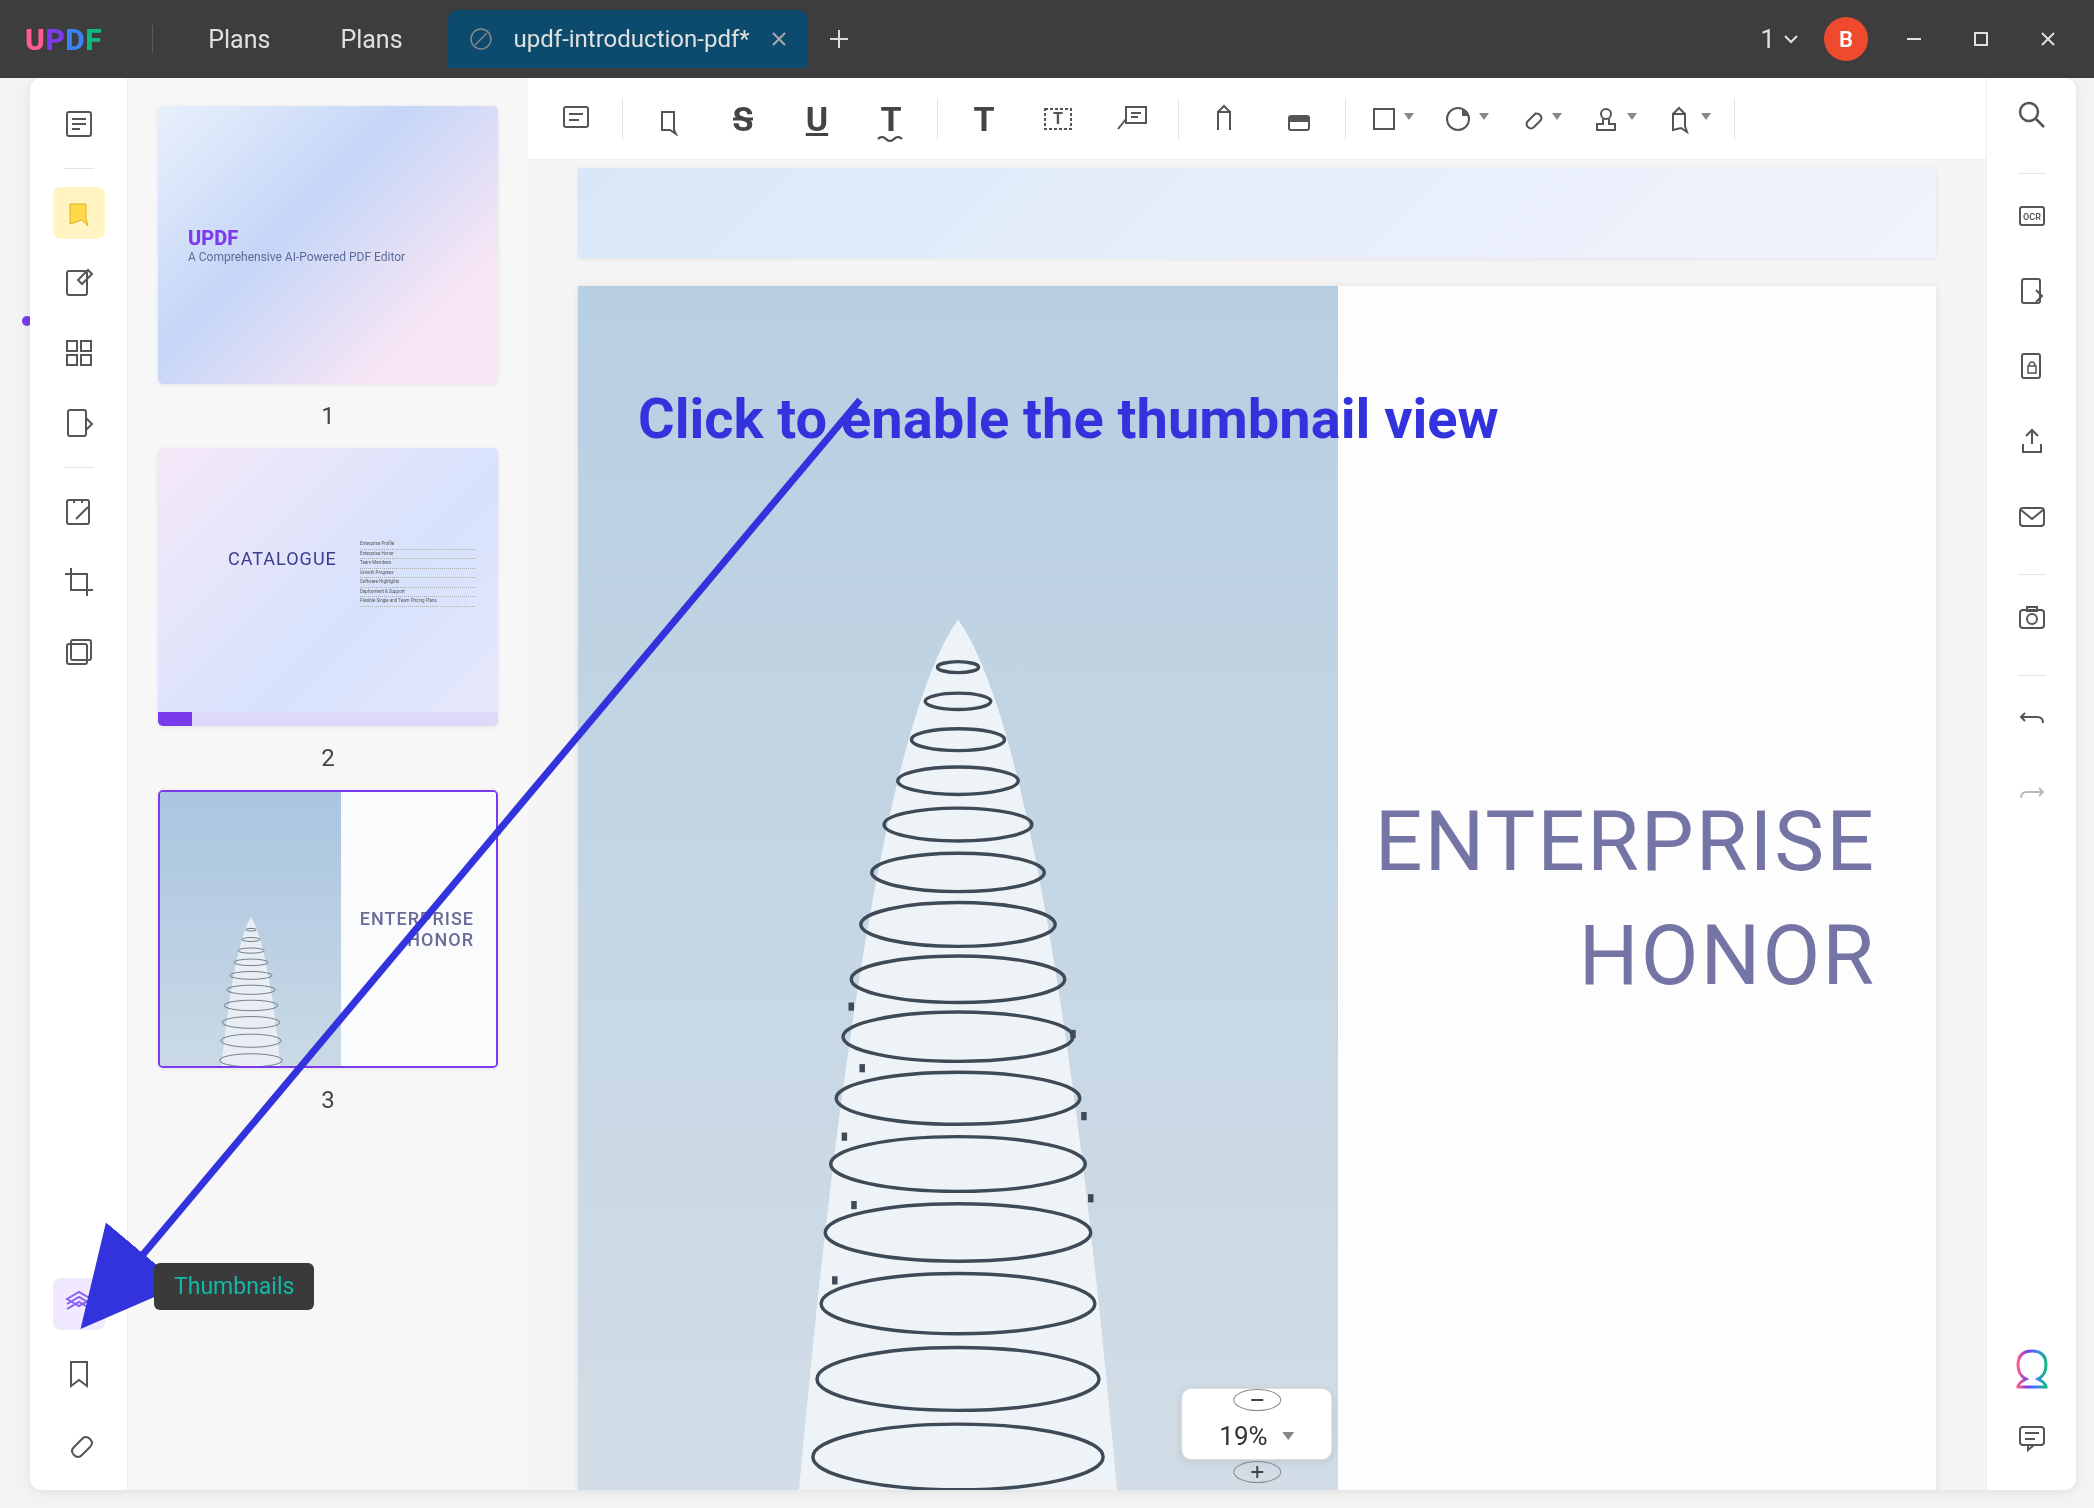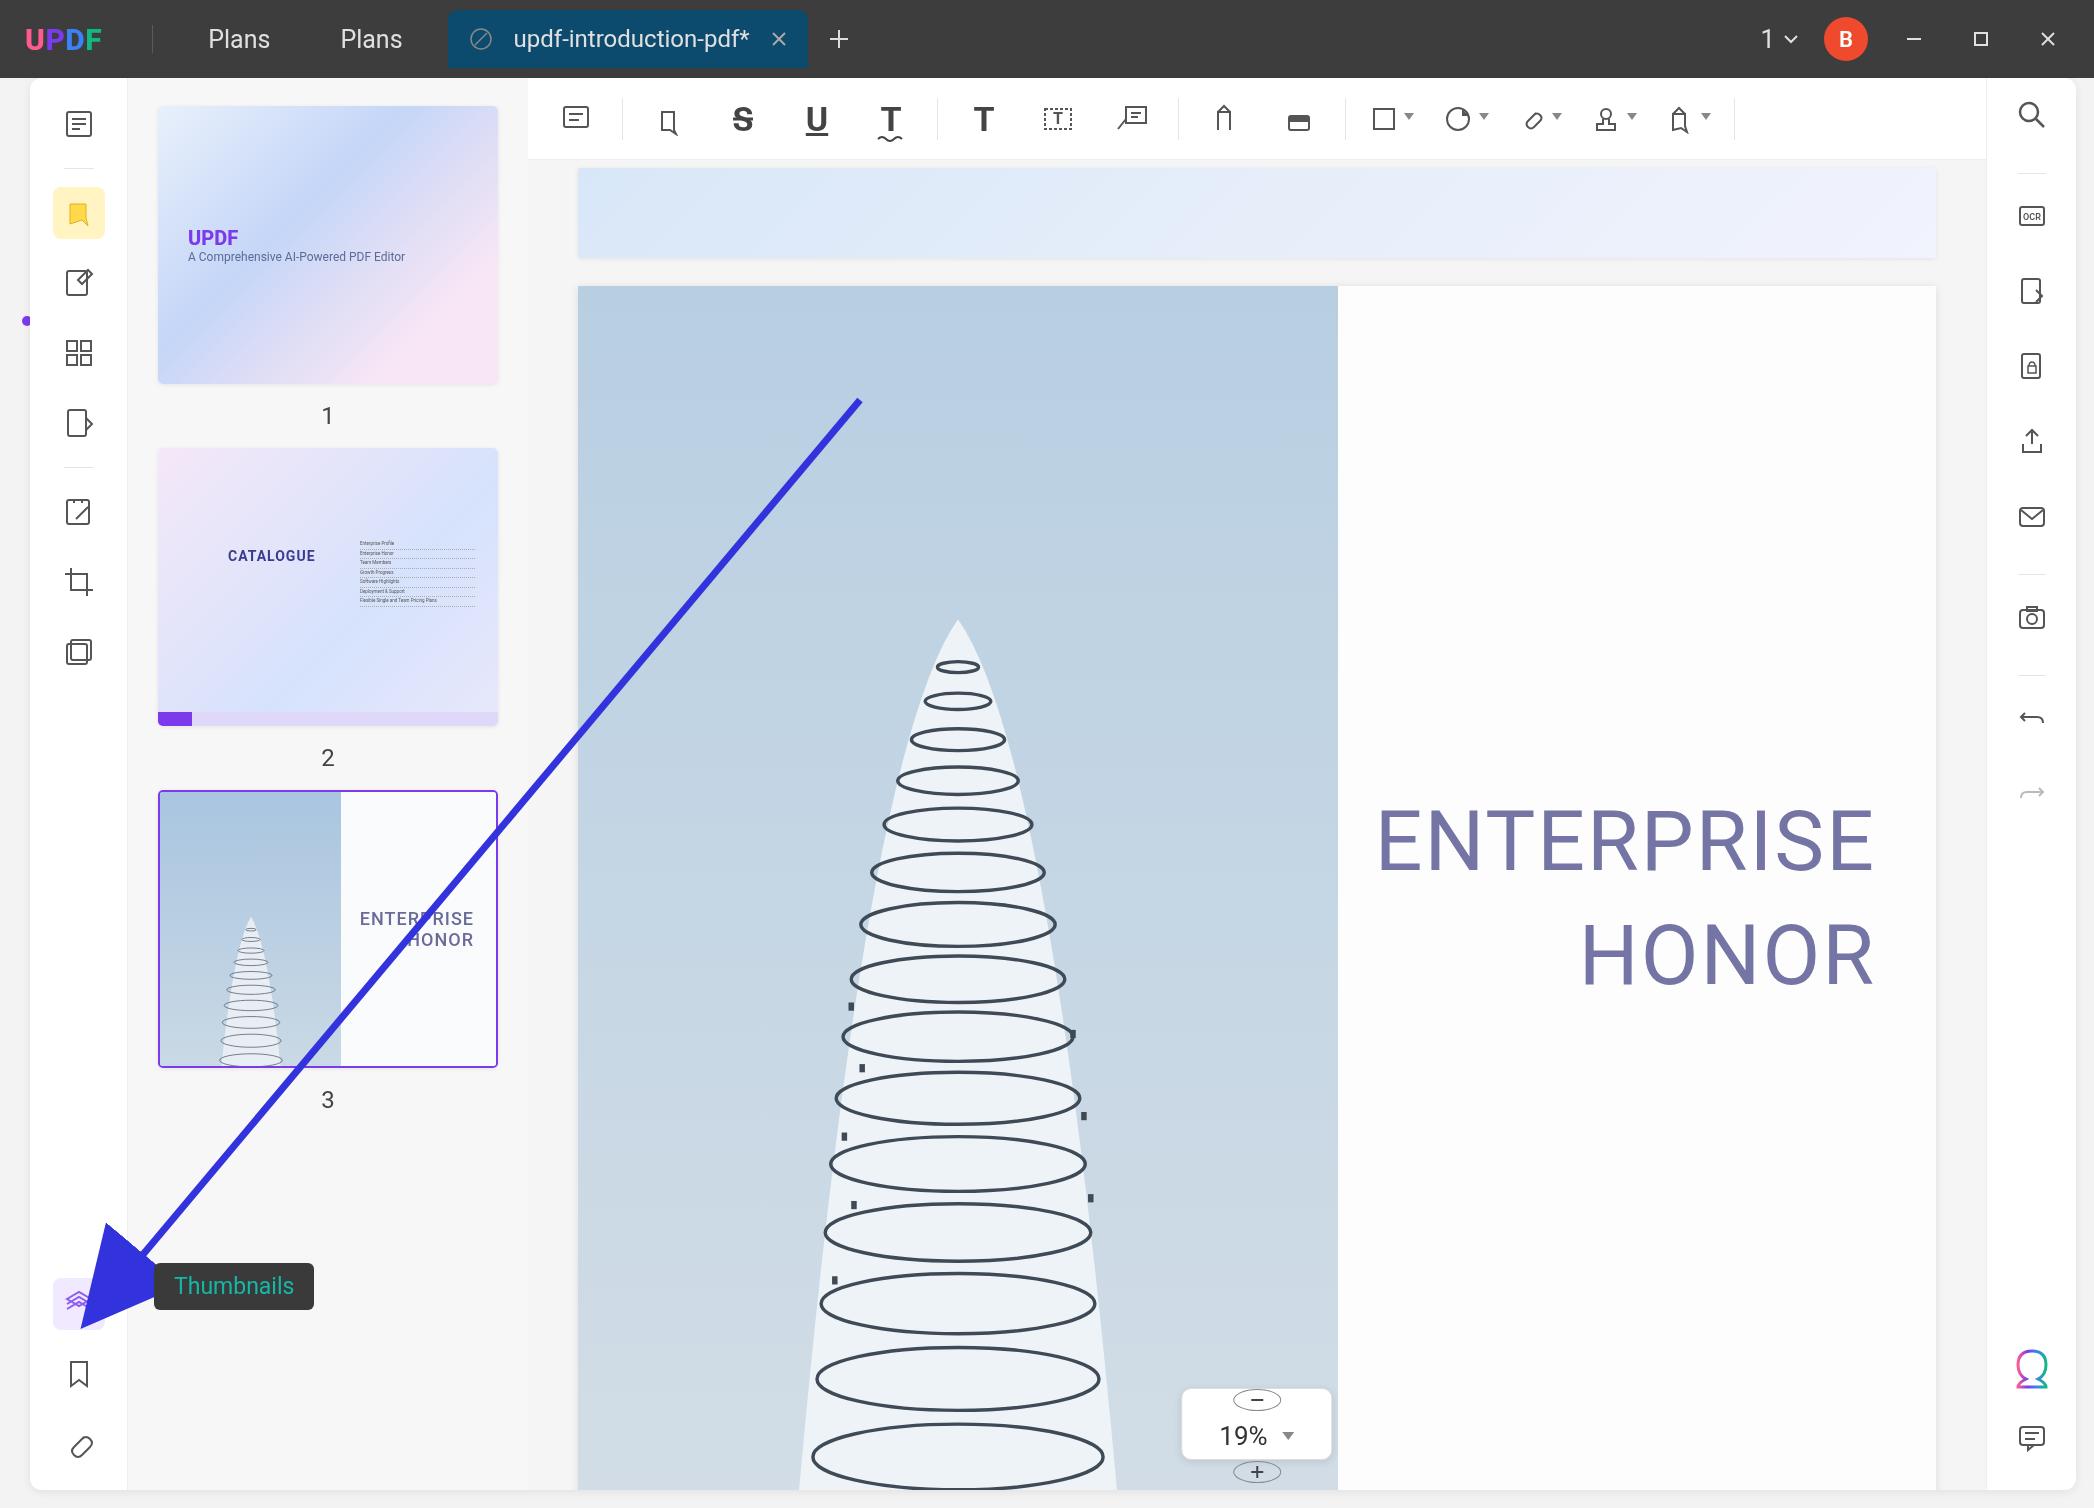--- a/index.html
+++ b/index.html
@@ -41,21 +41,21 @@
 .thumb.selected { border: 2px solid #7c3aed; }
 .thumb-num { font-size: 24px; color: #444; }
 
 
 .thumb1 { height: 278px; background: linear-gradient(135deg, #e8f0fb 0%, #c5d6f7 40%, #f8e6f5 80%); display: flex; flex-direction: column; justify-content: center; padding-left: 30px; }
 .thumb1 .tl1 { font-size: 20px; font-weight: 800; color: #7c3aed; }
 .thumb1 .tl2 { font-size: 12px; color: #5b6b98; }
 
 
 .thumb2 { height: 278px; background: linear-gradient(135deg, #f5e8f8 0%, #d6e2fc 60%, #e8e8fb 100%); display: flex; padding: 0; position: relative; }
-.thumb2 .cat-label { position: absolute; left: 70px; top: 100px; font-size: 14px; font-weight: 700; color: #3b3b8f; letter-spacing: 1px; }
+.thumb2 .cat-label { position: absolute; left: 70px; top: 100px; font-size: 18px; font-weight: 400; color: #3b3b8f; letter-spacing: 1px; }
 .thumb2 .cat-list { position: absolute; left: 202px; top: 92px; font-size: 4.5px; color: #555; line-height: 1.9; }
 .thumb2 .cat-list div { border-bottom: 0.5px dotted #aaa; width: 115px; }
 .thumb2 .progress-bar { position: absolute; bottom: 0; left: 0; right: 0; height: 14px; background: #e0d8f8; }
 .thumb2 .progress-bar .fill { width: 10%; height: 100%; background: #7c3aed; }
 
 
 .thumb3 { height: 278px; display: flex; }
 .thumb3 .bldg { width: 54%; background: linear-gradient(180deg, #a9c5e0, #cad9e5); position: relative; overflow: hidden; }
 .thumb3 .txt { width: 46%; background: #fafbfc; display: flex; flex-direction: column; align-items: flex-end; justify-content: center; padding-right: 22px; }
 .thumb3 .txt span { font-size: 18px; font-weight: 500; color: #6b6b9a; letter-spacing: 1px; }
@@ -374,20 +374,21 @@
             <path d="M8 26 L8 10 L20 10 L20 22 L22 28 L16 24 Z" fill="none" stroke="#555" stroke-width="2"></path>
             <path d="M8 10 L14 4 L20 10" fill="none" stroke="#555" stroke-width="2"></path>
           </svg>
         </div>
       <div class="tool-sep"></div>
     </div>
 
     <div class="page-slice"></div>
 
     <div class="main-page">
+      <div class="annotation-text">Click to enable the thumbnail view</div>
       <div class="main-left">
         <svg class="building-svg" viewBox="0 0 400 700" preserveAspectRatio="xMidYMax meet">
           <path d="M200 20 Q270 120 320 700 L80 700 Q130 120 200 20 Z" fill="#eef3f7"></path>
           <g stroke="#3e4a56" stroke-width="2.5" fill="none">
             <ellipse cx="200" cy="55" rx="15" ry="4"></ellipse>
             <ellipse cx="200" cy="80" rx="24" ry="6"></ellipse>
             <ellipse cx="200" cy="108" rx="34" ry="8"></ellipse>
             <ellipse cx="200" cy="138" rx="44" ry="10"></ellipse>
             <ellipse cx="200" cy="170" rx="54" ry="12"></ellipse>
             <ellipse cx="200" cy="205" rx="63" ry="14"></ellipse>

